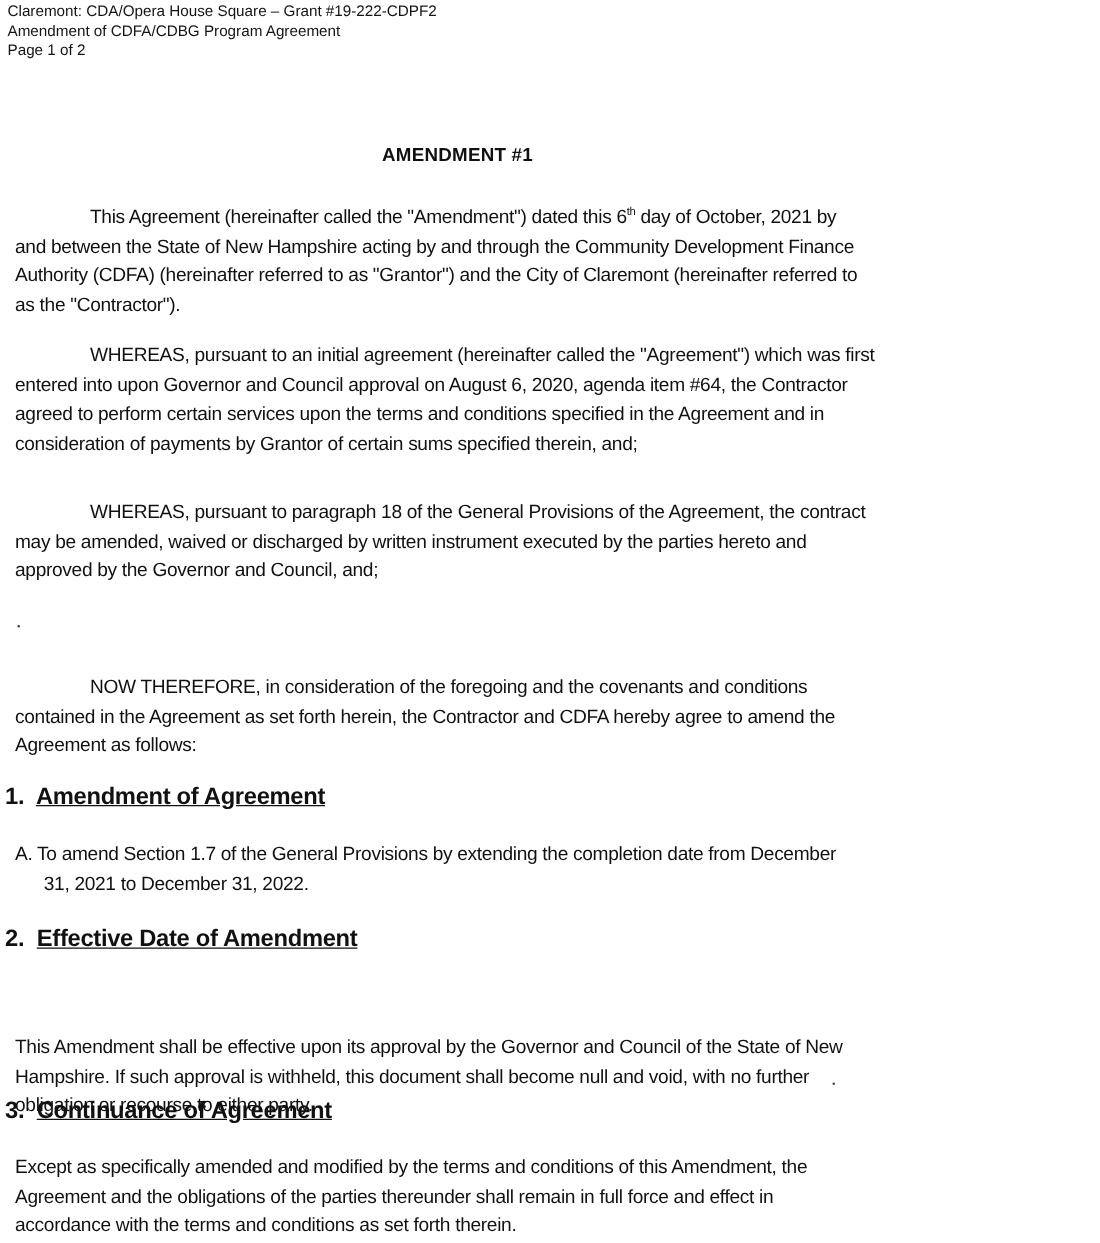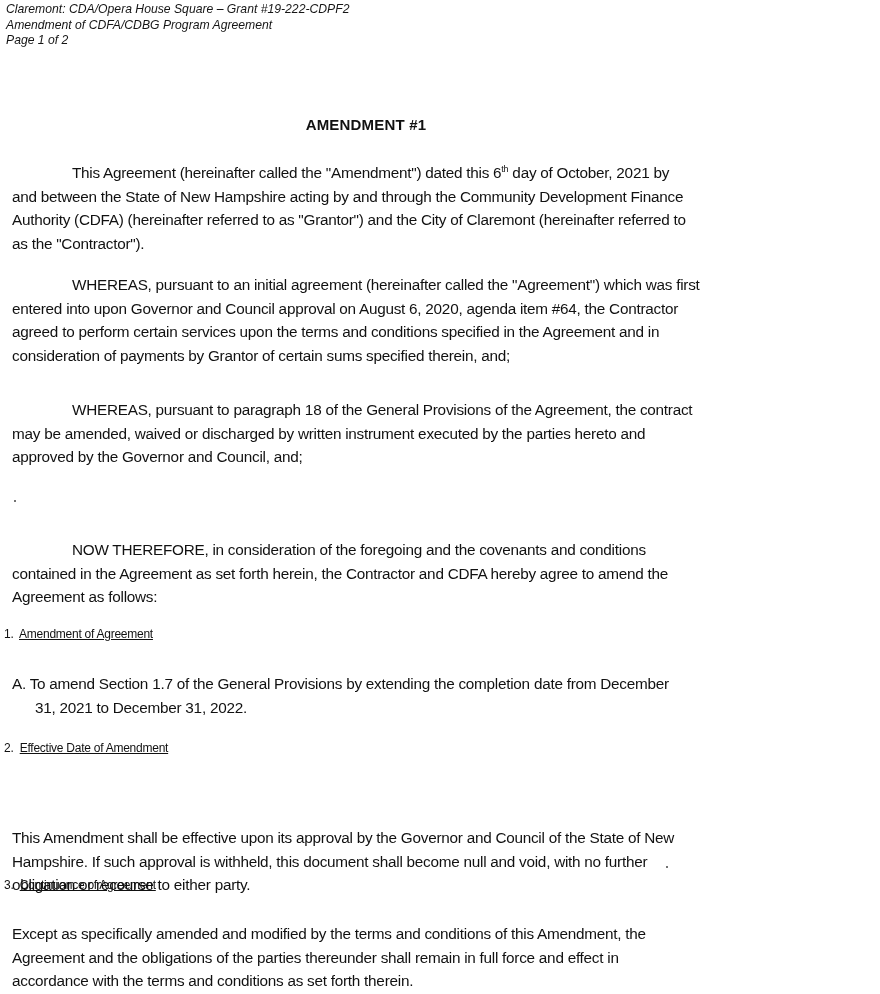--- a/index.html
+++ b/index.html
@@ -2,27 +2,27 @@
 <html><head>
 <meta charset="utf-8">
 <style>
   html, body { margin: 0; padding: 0; background: #ffffff; }
   body {
     width: 880px; height: 994px; overflow: hidden; position: relative;
     font-family: "Liberation Sans", sans-serif; color: #111111;
   }
   .page { position: absolute; left: 0; top: 0; width: 880px; height: 994px; }
   .hdr { position: absolute; left: 6px; top: 2px; font-size: 12.2px; line-height: 15.5px; color: #151515; }
-  .hdr div { white-space: nowrap; font-style: italic; }
+  .hdr div { white-space: nowrap; }
   .title { position: absolute; left: 0; width: 732px; top: 116px; text-align: center; font-weight: bold; font-size: 15px; letter-spacing: 0.2px; }
   .para { position: absolute; left: 12px; width: 874px; font-size: 15.3px; line-height: 23.5px; letter-spacing: -0.25px; }
   .para .line { white-space: nowrap; display: block; }
   .ind { padding-left: 60px; }
   .ind2 { padding-left: 23px; }
-  .heading { position: absolute; left: 4px; font-size: 12px; white-space: nowrap; letter-spacing: -0.25px; }
+  .heading { position: absolute; left: 4px; font-size: 19px; white-space: nowrap; letter-spacing: -0.25px; font-weight: bold; }
   .heading .u { text-decoration: underline; }
   .speck { position: absolute; width: 2px; height: 2px; background: #444; border-radius: 1px; }
 </style>
 </head>
 <body>
 
 <div class="page">
 
   <div class="hdr">
     <div>Claremont:  CDA/Opera House Square – Grant #19-222-CDPF2</div>

